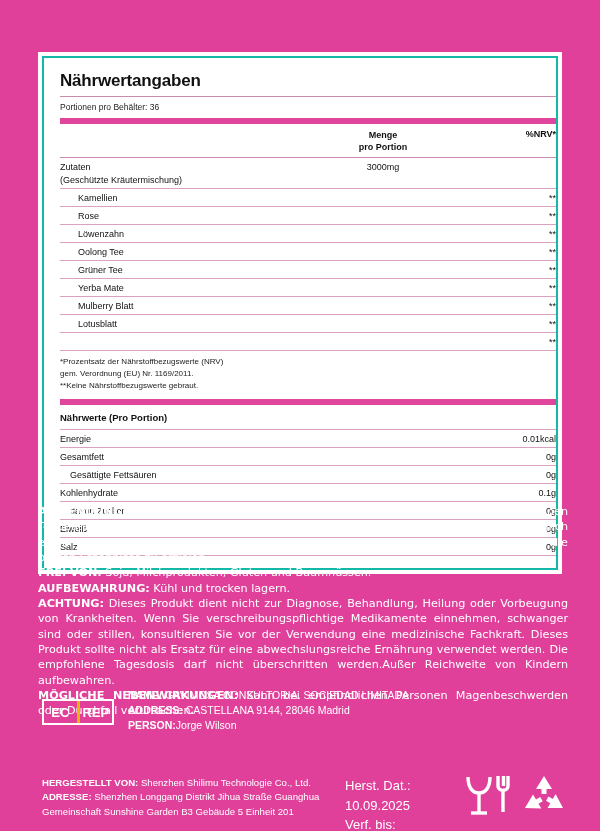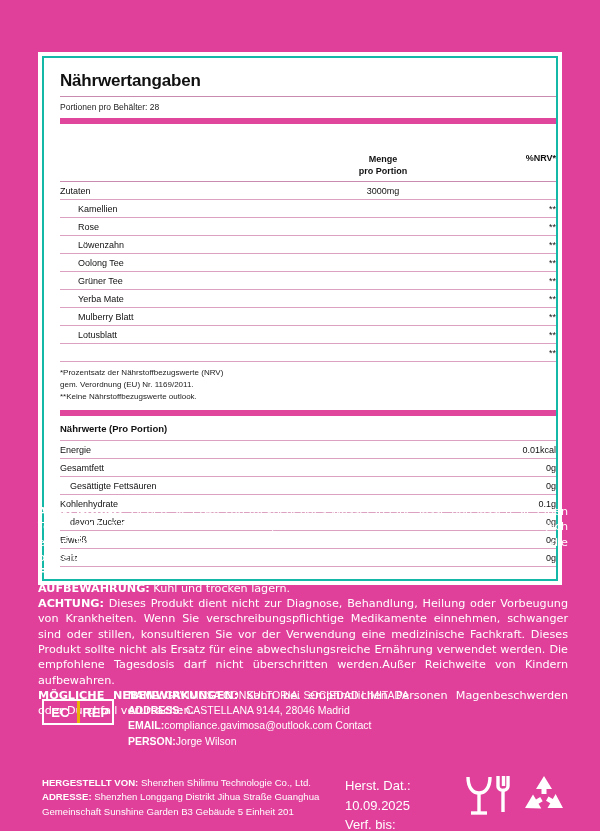--- a/index.html
+++ b/index.html
@@ -85,21 +85,20 @@
     text-align: right;
   }
 
   .hdr-row {
     display: flex;
     align-items: flex-start;
     font-size: 9px;
     font-weight: bold;
     color: #111;
     padding: 5px 0 4px 0;
-    margin-top: 24px;
   }
   .hdr-row .c-name { flex: 0 0 220px; }
   .hdr-row .c-amt {
     flex: 1 1 auto;
     text-align: center;
     line-height: 1.35;
   }
   .hdr-row .c-nrv {
     flex: 0 0 70px;
     text-align: right;
@@ -214,21 +213,21 @@
 </head>
 <body>
 
 <div class="panel">
   <div class="panel-inner">
 
     <div class="nf-title">Nährwertangaben</div>
     <div class="rule-thin-dark"></div>
 
     <div class="serving-block">
-      <div class="serving-line">Portionen pro Behälter: 28</div>
+      <div class="serving-line">Portionen pro Behälter: 36</div>
     </div>
 
     <div class="rule-thick"></div>
 
     <div class="hdr-row">
       <div class="c-name"></div>
       <div class="c-amt">
         <div>Menge</div>
         <div>pro Portion</div>
       </div>
@@ -236,20 +235,25 @@
     </div>
 
     <div class="rule-thin-dark"></div>
 
     <div class="row">
       <div class="c-name">Zutaten</div>
       <div class="c-amt bold">3000mg</div>
       <div class="c-nrv"></div>
     </div>
 
+    <div class="row" style="padding-top:0;">
+      <div class="c-name">(Geschützte Kräutermischung)</div>
+      <div class="c-amt"></div>
+      <div class="c-nrv"></div>
+    </div>
 
     <div id="ingredient-rows">
         <div class="rule-thin"></div>
         <div class="row">
           <div class="c-name bold ind-1">Kamellien</div>
           <div class="c-amt"></div>
           <div class="c-nrv">**</div>
         </div>
         <div class="rule-thin"></div>
         <div class="row">
@@ -297,21 +301,21 @@
         <div class="row">
           <div class="c-amt"></div>
           <div class="c-nrv">**</div>
         </div>
         <div class="rule-thin"></div>
       </div>
 
     <div class="footnotes">
       <div class="footnote">*Prozentsatz der Nährstoffbezugswerte (NRV)</div>
       <div class="footnote">gem. Verordnung (EU) Nr. 1169/2011.</div>
-      <div class="footnote">**Keine Nährstoffbezugswerte outlook.</div>
+      <div class="footnote">**Keine Nährstoffbezugswerte gebraut.</div>
     </div>
 
     <div class="rule-thick"></div>
 
     <div class="section-head">Nährwerte (Pro Portion)</div>
 
     <div id="nutrition-rows">
         <div class="rule-thin"></div>
         <div class="row">
           <div class="c-name" style="flex: 1 1 auto;">Energie</div>
@@ -362,21 +366,20 @@
 </div>
 
 <div class="ecrep">
   <div class="ecrep-box">
     <div class="seg">EC</div>
     <div class="seg">REP</div>
   </div>
   <div class="ecrep-info">
     <div><span class="k">NAME:</span><span> GAVIMOSA CONSULTORIA. SOCIEDAD LIMITADA</span></div>
     <div><span class="k">ADDRESS:</span><span> CASTELLANA 9144, 28046 Madrid</span></div>
-    <div><span class="k">EMAIL:</span><span>compliance.gavimosa@outlook.com Contact</span></div>
     <div><span class="k">PERSON:</span><span>Jorge Wilson</span></div>
   </div>
 </div>
 
 <div class="mfr">
   <div><span class="k">HERGESTELLT VON:</span><span> Shenzhen Shilimu Technologie Co., Ltd.</span></div>
   <div><span class="k">ADRESSE:</span><span> Shenzhen Longgang Distrikt Jihua Straße Guanghua</span></div>
   <div>Gemeinschaft Sunshine Garden B3 Gebäude 5 Einheit 201</div>
 </div>
 

